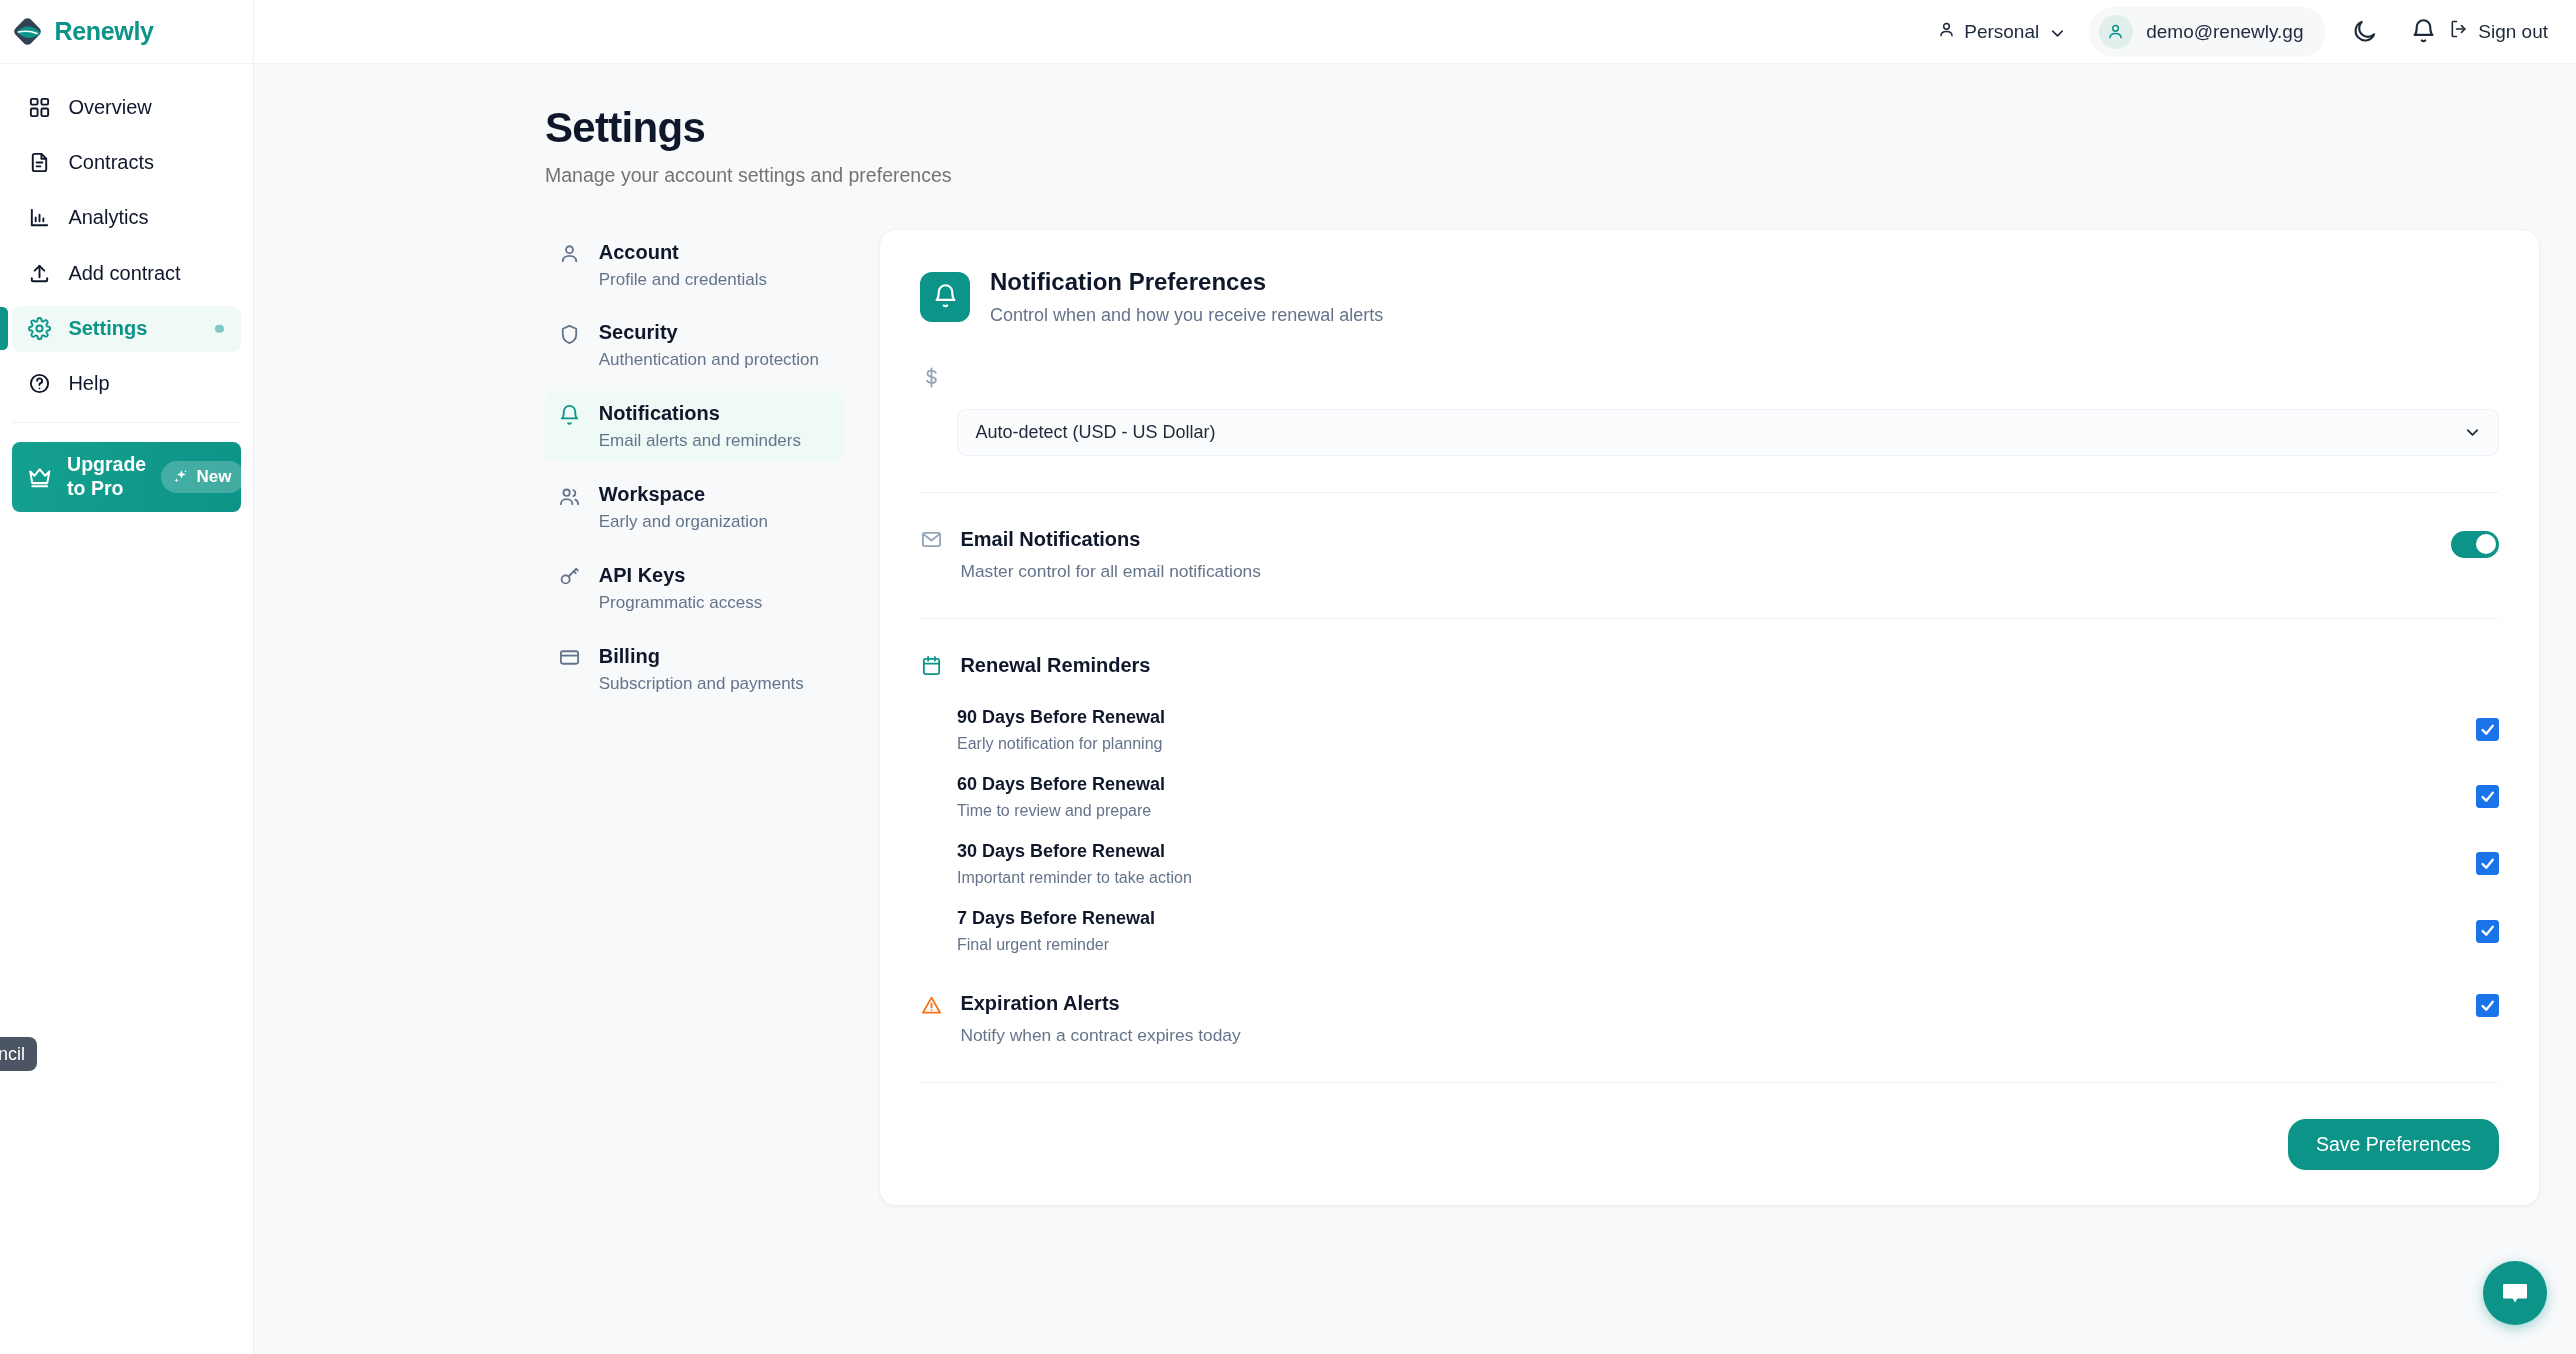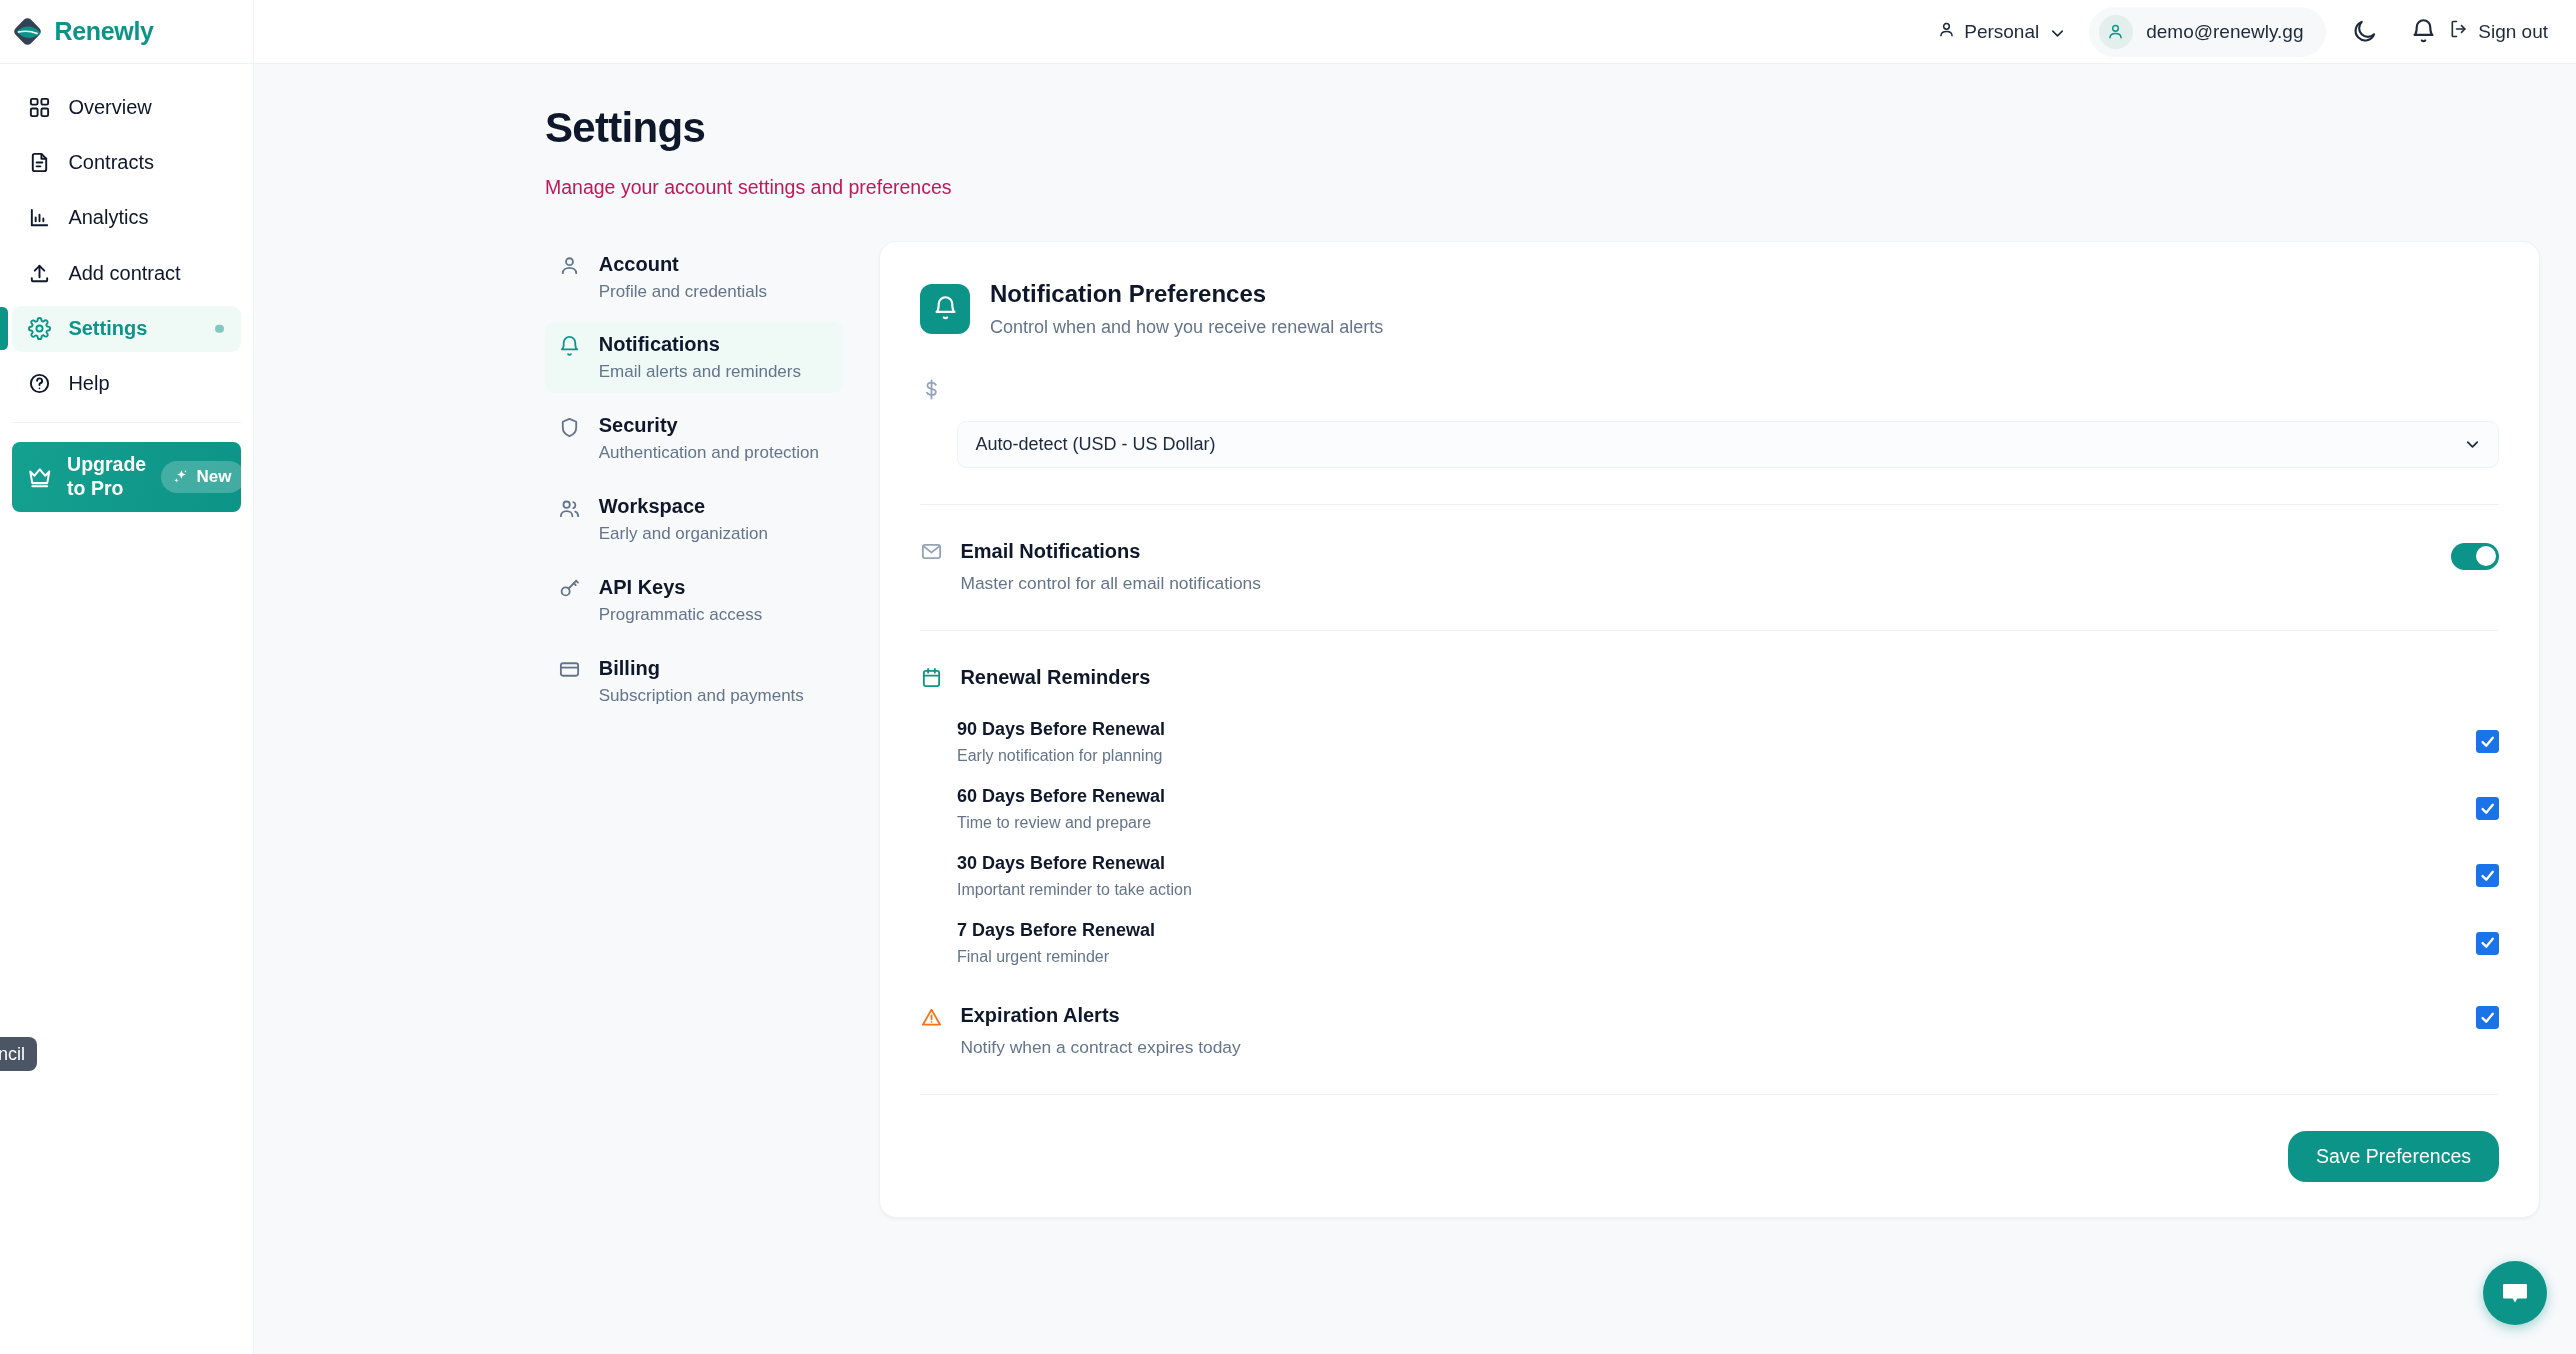--- a/index.html
+++ b/index.html
@@ -126,21 +126,21 @@
   .avatar svg { width: 19px; height: 19px; }
   .user-email { font-size: 19px; color: #1e293b; }
   .tb-icon { width: 31px; height: 31px; display:flex; align-items:center; justify-content:center; margin-right: 28px; cursor: pointer; }
   .tb-icon:last-of-type { margin-right: 0; }
   .signout { display:flex; align-items:center; gap: 9.4px; font-size: 19px; color:#1e293b; cursor:pointer; margin-left: 9.4px;}
   .signout svg { width: 20px; height: 20px; }
 
   .content { padding: 40px 0 0 0; }
   .page-head { padding-left: 291px; }
   .page-title { font-size: 42px; font-weight: 700; letter-spacing: -0.7px; color: #0f172a; }
-  .page-sub { font-size: 19.5px; color: #be185d; margin-top: 24px; }
+  .page-sub { font-size: 19.5px; color: #737373; margin-top: 12px; }
 
   .cols { display: flex; padding-left: 291px; padding-right: 36px; margin-top: 42px; gap: 0; }
 
   
   .settings-nav { width: 298px; flex: 0 0 298px; padding-top: 0; }
   .snav-item {
     display: flex; gap: 17.4px;
     padding: 10.7px 13.4px 10.7px 13.4px;
     border-radius: 9.4px;
     cursor: pointer;
@@ -437,42 +437,42 @@
                 <circle cx="12" cy="8" r="3.6"></circle>
                   <path d="M5 20c0-3.6 3.1-5.6 7-5.6s7 2 7 5.6"></path>
               </svg>
             </span>
             <div>
               <div class="snav-title">Account</div>
               <div class="snav-desc">Profile and credentials</div>
             </div>
           </div>
 
+          <div class="snav-item">
+            <span class="snav-ic">
+              <svg viewBox="0 0 24 24" width="23" height="23" fill="none" stroke="currentColor" stroke-width="1.9" stroke-linejoin="round">
+                <path d="M12 3l7 3v6c0 4.4-3 7.6-7 9-4-1.4-7-4.6-7-9V6z"></path>
+              </svg>
+            </span>
+            <div>
+              <div class="snav-title">Security</div>
+              <div class="snav-desc">Authentication and protection</div>
+            </div>
+          </div>
+
           <div class="snav-item active">
             <span class="snav-ic">
               <svg viewBox="0 0 24 24" width="23" height="23" fill="none" stroke="currentColor" stroke-width="1.9" stroke-linecap="round" stroke-linejoin="round">
                 <path d="M18 8a6 6 0 1 0-12 0c0 6-2 7-2 7h16s-2-1-2-7"></path>
                   <path d="M10.5 20a2 2 0 0 0 3 0"></path>
               </svg>
             </span>
             <div>
               <div class="snav-title">Notifications</div>
               <div class="snav-desc">Email alerts and reminders</div>
-            </div>
-          </div>
-
-          <div class="snav-item">
-            <span class="snav-ic">
-              <svg viewBox="0 0 24 24" width="23" height="23" fill="none" stroke="currentColor" stroke-width="1.9" stroke-linejoin="round">
-                <path d="M12 3l7 3v6c0 4.4-3 7.6-7 9-4-1.4-7-4.6-7-9V6z"></path>
-              </svg>
-            </span>
-            <div>
-              <div class="snav-title">Security</div>
-              <div class="snav-desc">Authentication and protection</div>
             </div>
           </div>
 
           <div class="snav-item">
             <span class="snav-ic">
               <svg viewBox="0 0 24 24" width="23" height="23" fill="none" stroke="currentColor" stroke-width="1.9" stroke-linecap="round">
                 <circle cx="9" cy="8" r="3.3"></circle>
                   <path d="M3 20c0-3.3 2.7-5.2 6-5.2s6 1.9 6 5.2"></path>
                 <path d="M16 5.4a3.3 3.3 0 0 1 0 6.2"></path>
                   <path d="M18 15.2c2 .7 3 2.4 3 4.8"></path>

